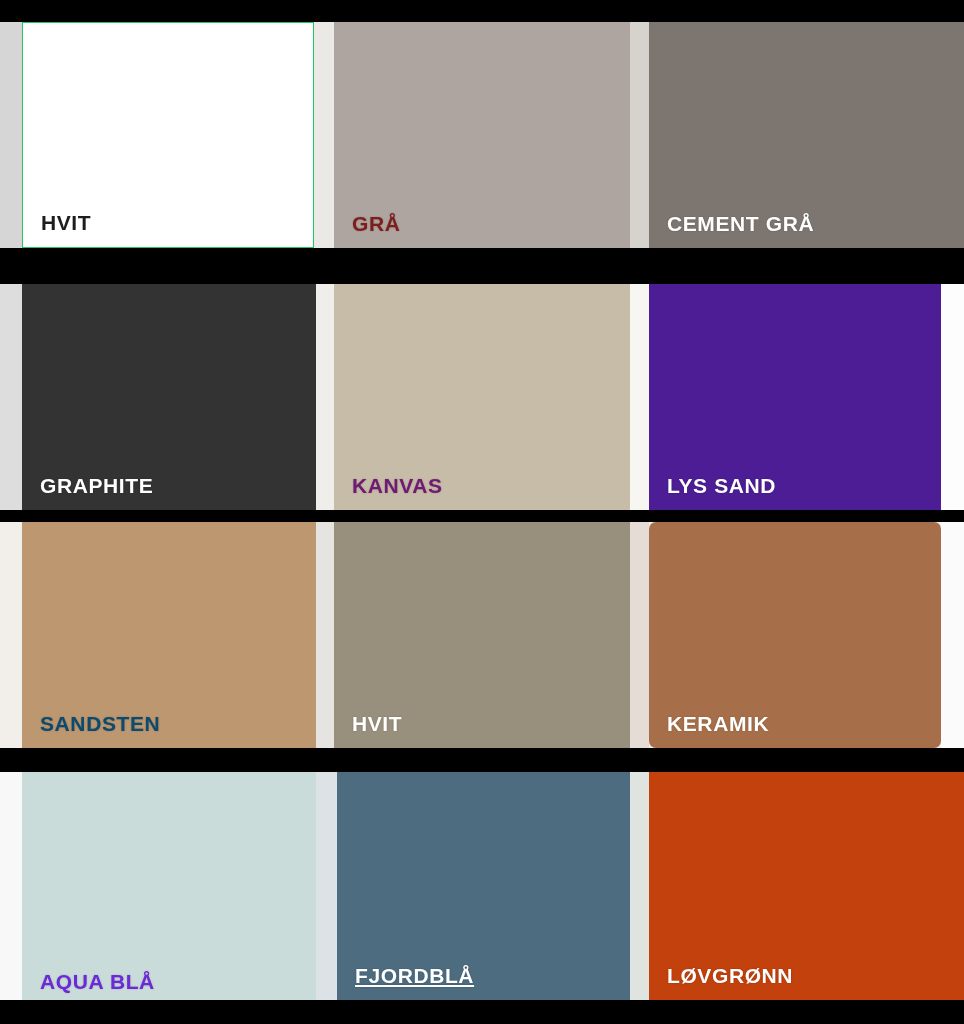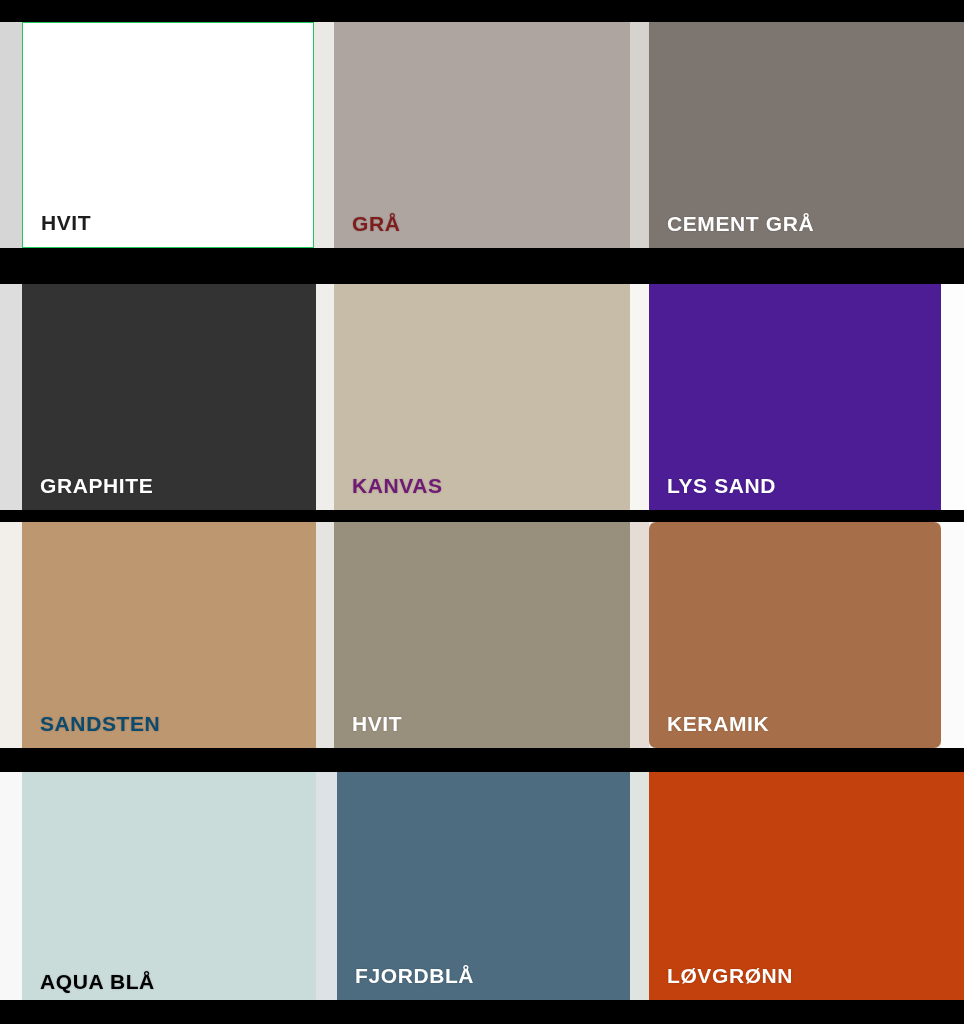--- a/index.html
+++ b/index.html
@@ -118,22 +118,22 @@
         <span class="swatch-label light-text" style="color: rgb(255, 255, 255);">KERAMIK</span>
       </div>
     </div>
     <div class="palette-row" style="top: 772px; height: 228px;">
       <div class="row-backdrop" style="background: rgb(248, 248, 248);"></div>
       <div class="swatch" style="left: 0px; width: 22px; background: rgb(248, 248, 248);"></div>
       <div class="swatch" style="left: 316px; width: 21px; background: rgb(220, 226, 229);"></div>
       <div class="swatch" style="left: 630px; width: 19px; background: rgb(223, 228, 224);"></div>
       <div class="swatch" style="left: 941px; width: 23px; background: rgb(252, 252, 252);"></div>
       <div class="swatch" style="left: 22px; width: 294px; background: rgb(201, 220, 217);">
-        <span class="swatch-label light-text label-low" style="color: #000000;">AQUA BLÅ</span>
+        <span class="swatch-label light-text label-low" style="color: #6d28d9;">AQUA BLÅ</span>
       </div>
       <div class="swatch" style="left: 337px; width: 293px; background: rgb(77, 108, 128);">
-        <span class="swatch-label light-text" style="color: rgb(255, 255, 255);">FJORDBLÅ</span>
+        <span class="swatch-label light-text" style="color: rgb(255, 255, 255); text-decoration: underline;">FJORDBLÅ</span>
       </div>
       <div class="swatch" style="left: 649px; width: 344px; background: #c2410c;">
         <span class="swatch-label light-text" style="color: rgb(255, 255, 255);">LØVGRØNN</span>
       </div>
     </div>
   </div>
 
 </body></html>

